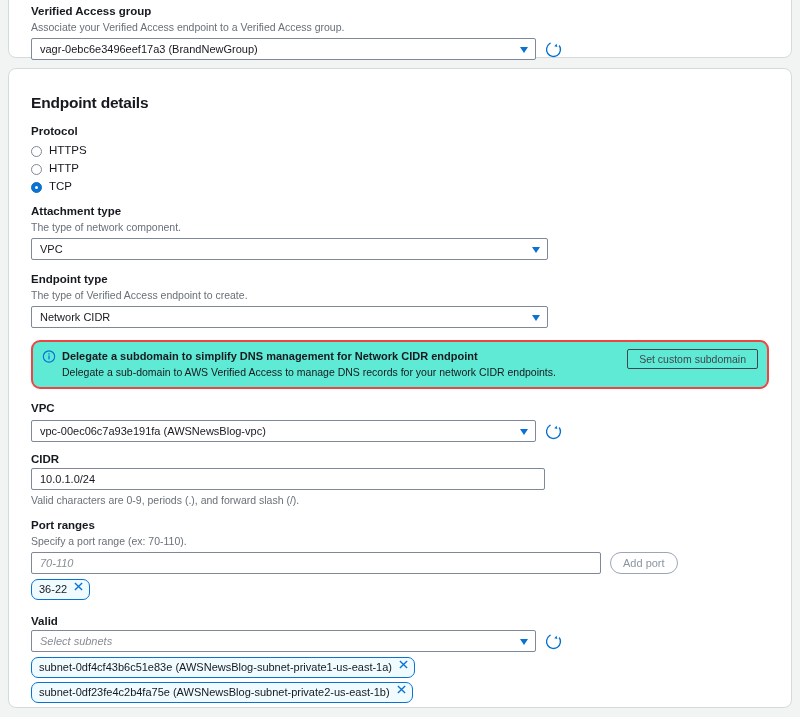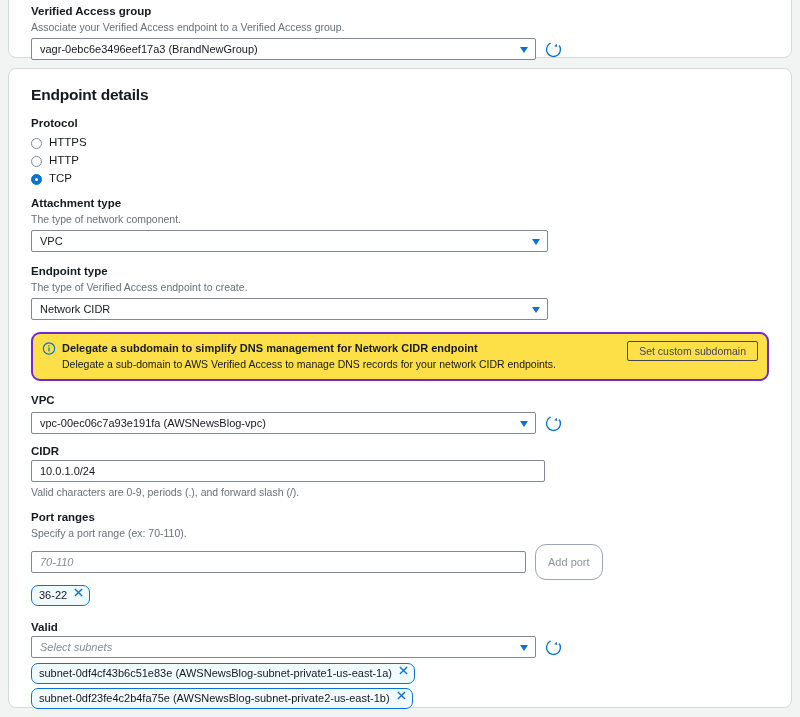--- a/index.html
+++ b/index.html
@@ -21,21 +21,21 @@
     margin: 0 8px;
   }
   .panel-top {
     position: absolute; left: 0; right: 0; top: -18px;
     height: 76px;
     padding: 0 12px;
   }
   .panel-main {
     position: absolute; left: 0; right: 0; top: 68px;
     height: 640px;
-    padding: 4px 12px 0 12px;
+    padding: 12px 12px 0 12px;
   }
   .panel-inner { padding: 0 10px; }
 
   .section-title {
     font-size: 15.5px;
     font-weight: bold;
     letter-spacing: -0.2px;
     margin: 13px 0 12px 0;
   }
 
@@ -83,21 +83,21 @@
     position: absolute; right: 7px; top: 50%;
     margin-top: -2px;
     width: 0; height: 0;
     border-left: 4.5px solid transparent;
     border-right: 4.5px solid transparent;
     border-top: 6px solid #0972d3;
   }
   .w-sel-top { width: 505px; }
   .w-sel-500 { width: 517px; }
   .w-inp-510 { width: 514px; }
-  .w-inp-port { width: 495px; }
+  .w-inp-port { width: 570px; }
 
   
   .refresh {
     width: 17px; height: 17px;
     flex: 0 0 17px;
     display: block;
   }
 
   
   .radio-row {
@@ -123,22 +123,22 @@
     position: absolute;
     left: 2.6px; top: 2.6px;
     width: 3.3px; height: 3.3px;
     border-radius: 50%;
     background: #fff;
   }
   .radio-label { font-size: 11.5px; line-height: 13px; }
 
   
   .alert {
-    border: 2px solid #6d28d9;
-    background: #fde047;
+    border: 2px solid #ef4444;
+    background: #5eead4;
     border-radius: 9px;
     padding: 7px 9px 8px 9px;
     display: flex;
     align-items: flex-start;
     margin: 2px 0 12px 0;
   }
   .alert-icon { flex: 0 0 14px; margin: 1px 6px 0 0; }
   .alert-body { flex: 1 1 auto; }
   .alert-title {
     font-size: 11px; font-weight: bold; line-height: 14px;
@@ -154,21 +154,21 @@
     color: #424650;
     font-size: 10.5px;
     font-family: "Liberation Sans", sans-serif;
     padding: 0 11px;
     line-height: 18px;
     margin-left: 10px;
     white-space: nowrap;
     cursor: pointer;
   }
   .btn-disabled {
-    height: 36px;
+    height: 22px;
     border: 1px solid #9ba7b6;
     border-radius: 11px;
     background: transparent;
     color: #8b95a1;
     font-size: 11px;
     font-family: "Liberation Sans", sans-serif;
     padding: 0 12px;
     line-height: 20px;
     white-space: nowrap;
     cursor: default;

